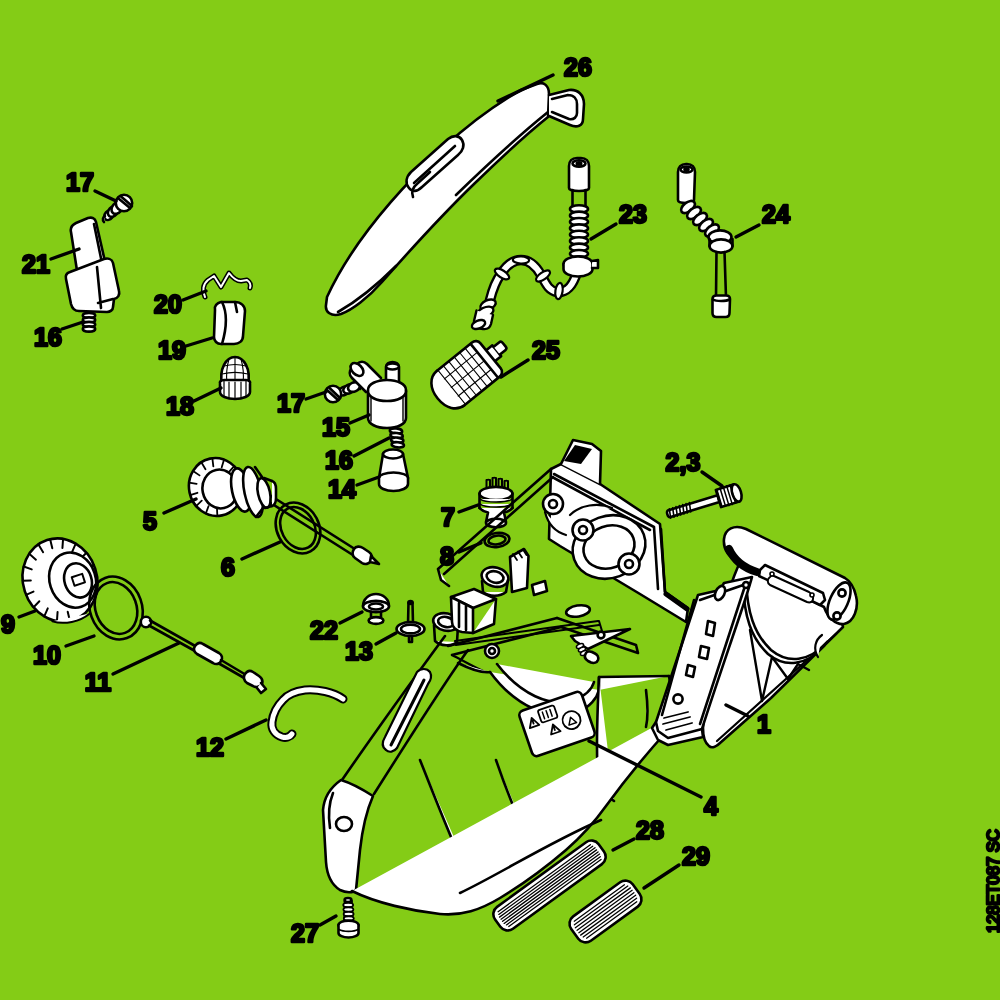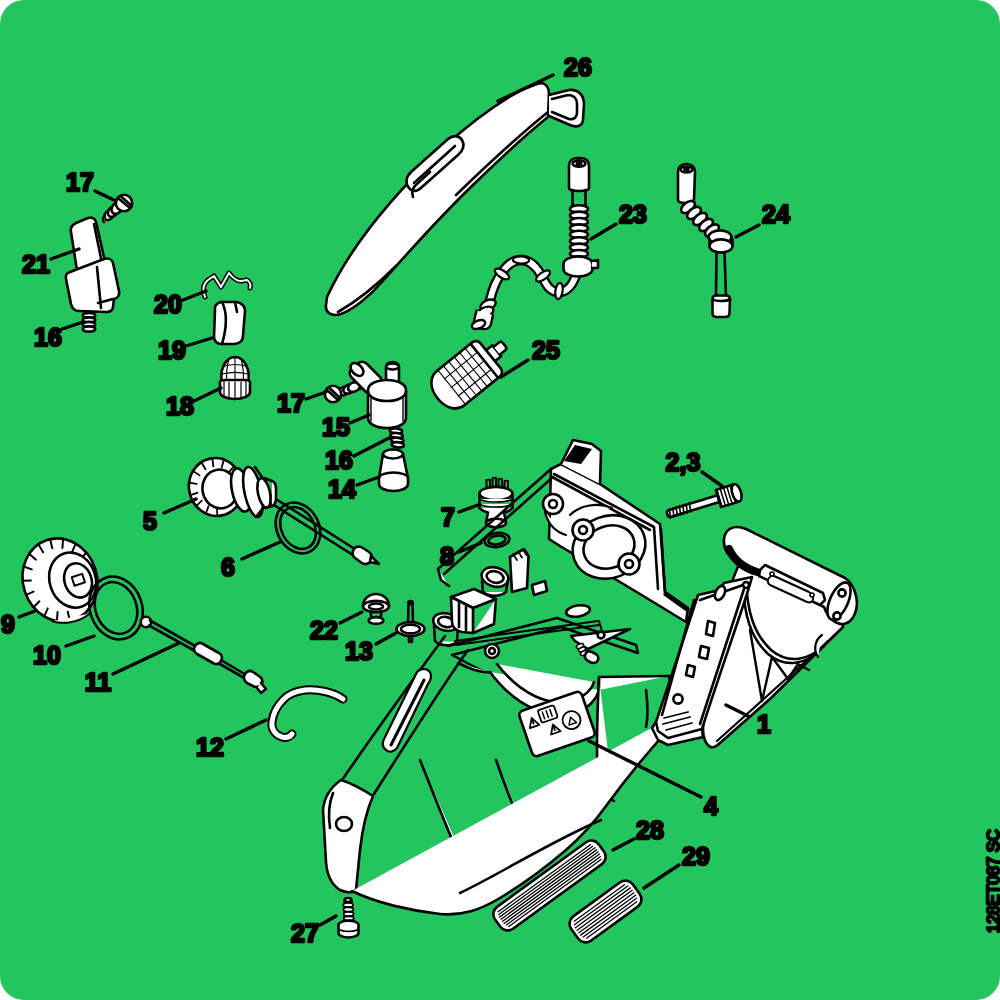--- a/index.html
+++ b/index.html
@@ -1,16 +1,16 @@
 <!DOCTYPE html>
 <html><head>
 <meta charset="utf-8">
 <style>
   html,body{margin:0;padding:0;background:#fff;}
-  #stage{position:relative;width:1000px;height:1000px;background:#22c55e;overflow:hidden;border-radius:24px;}
+  #stage{position:relative;width:1000px;height:1000px;background:#84cc16;overflow:hidden;}
   svg{position:absolute;left:0;top:0;}
   .callout-text{font-family:"Liberation Sans","DejaVu Sans",sans-serif;font-weight:bold;font-size:25px;fill:#000;}
   .code-text{font-family:"Liberation Sans","DejaVu Sans",sans-serif;font-size:16.5px;fill:#000;}
   path,ellipse,circle,line,rect,polyline{vector-effect:none;}
 </style>
 </head>
 <body>
 
 <div id="stage">
 <svg id="art" width="1000" height="1000" viewBox="0 0 1000 1000">

